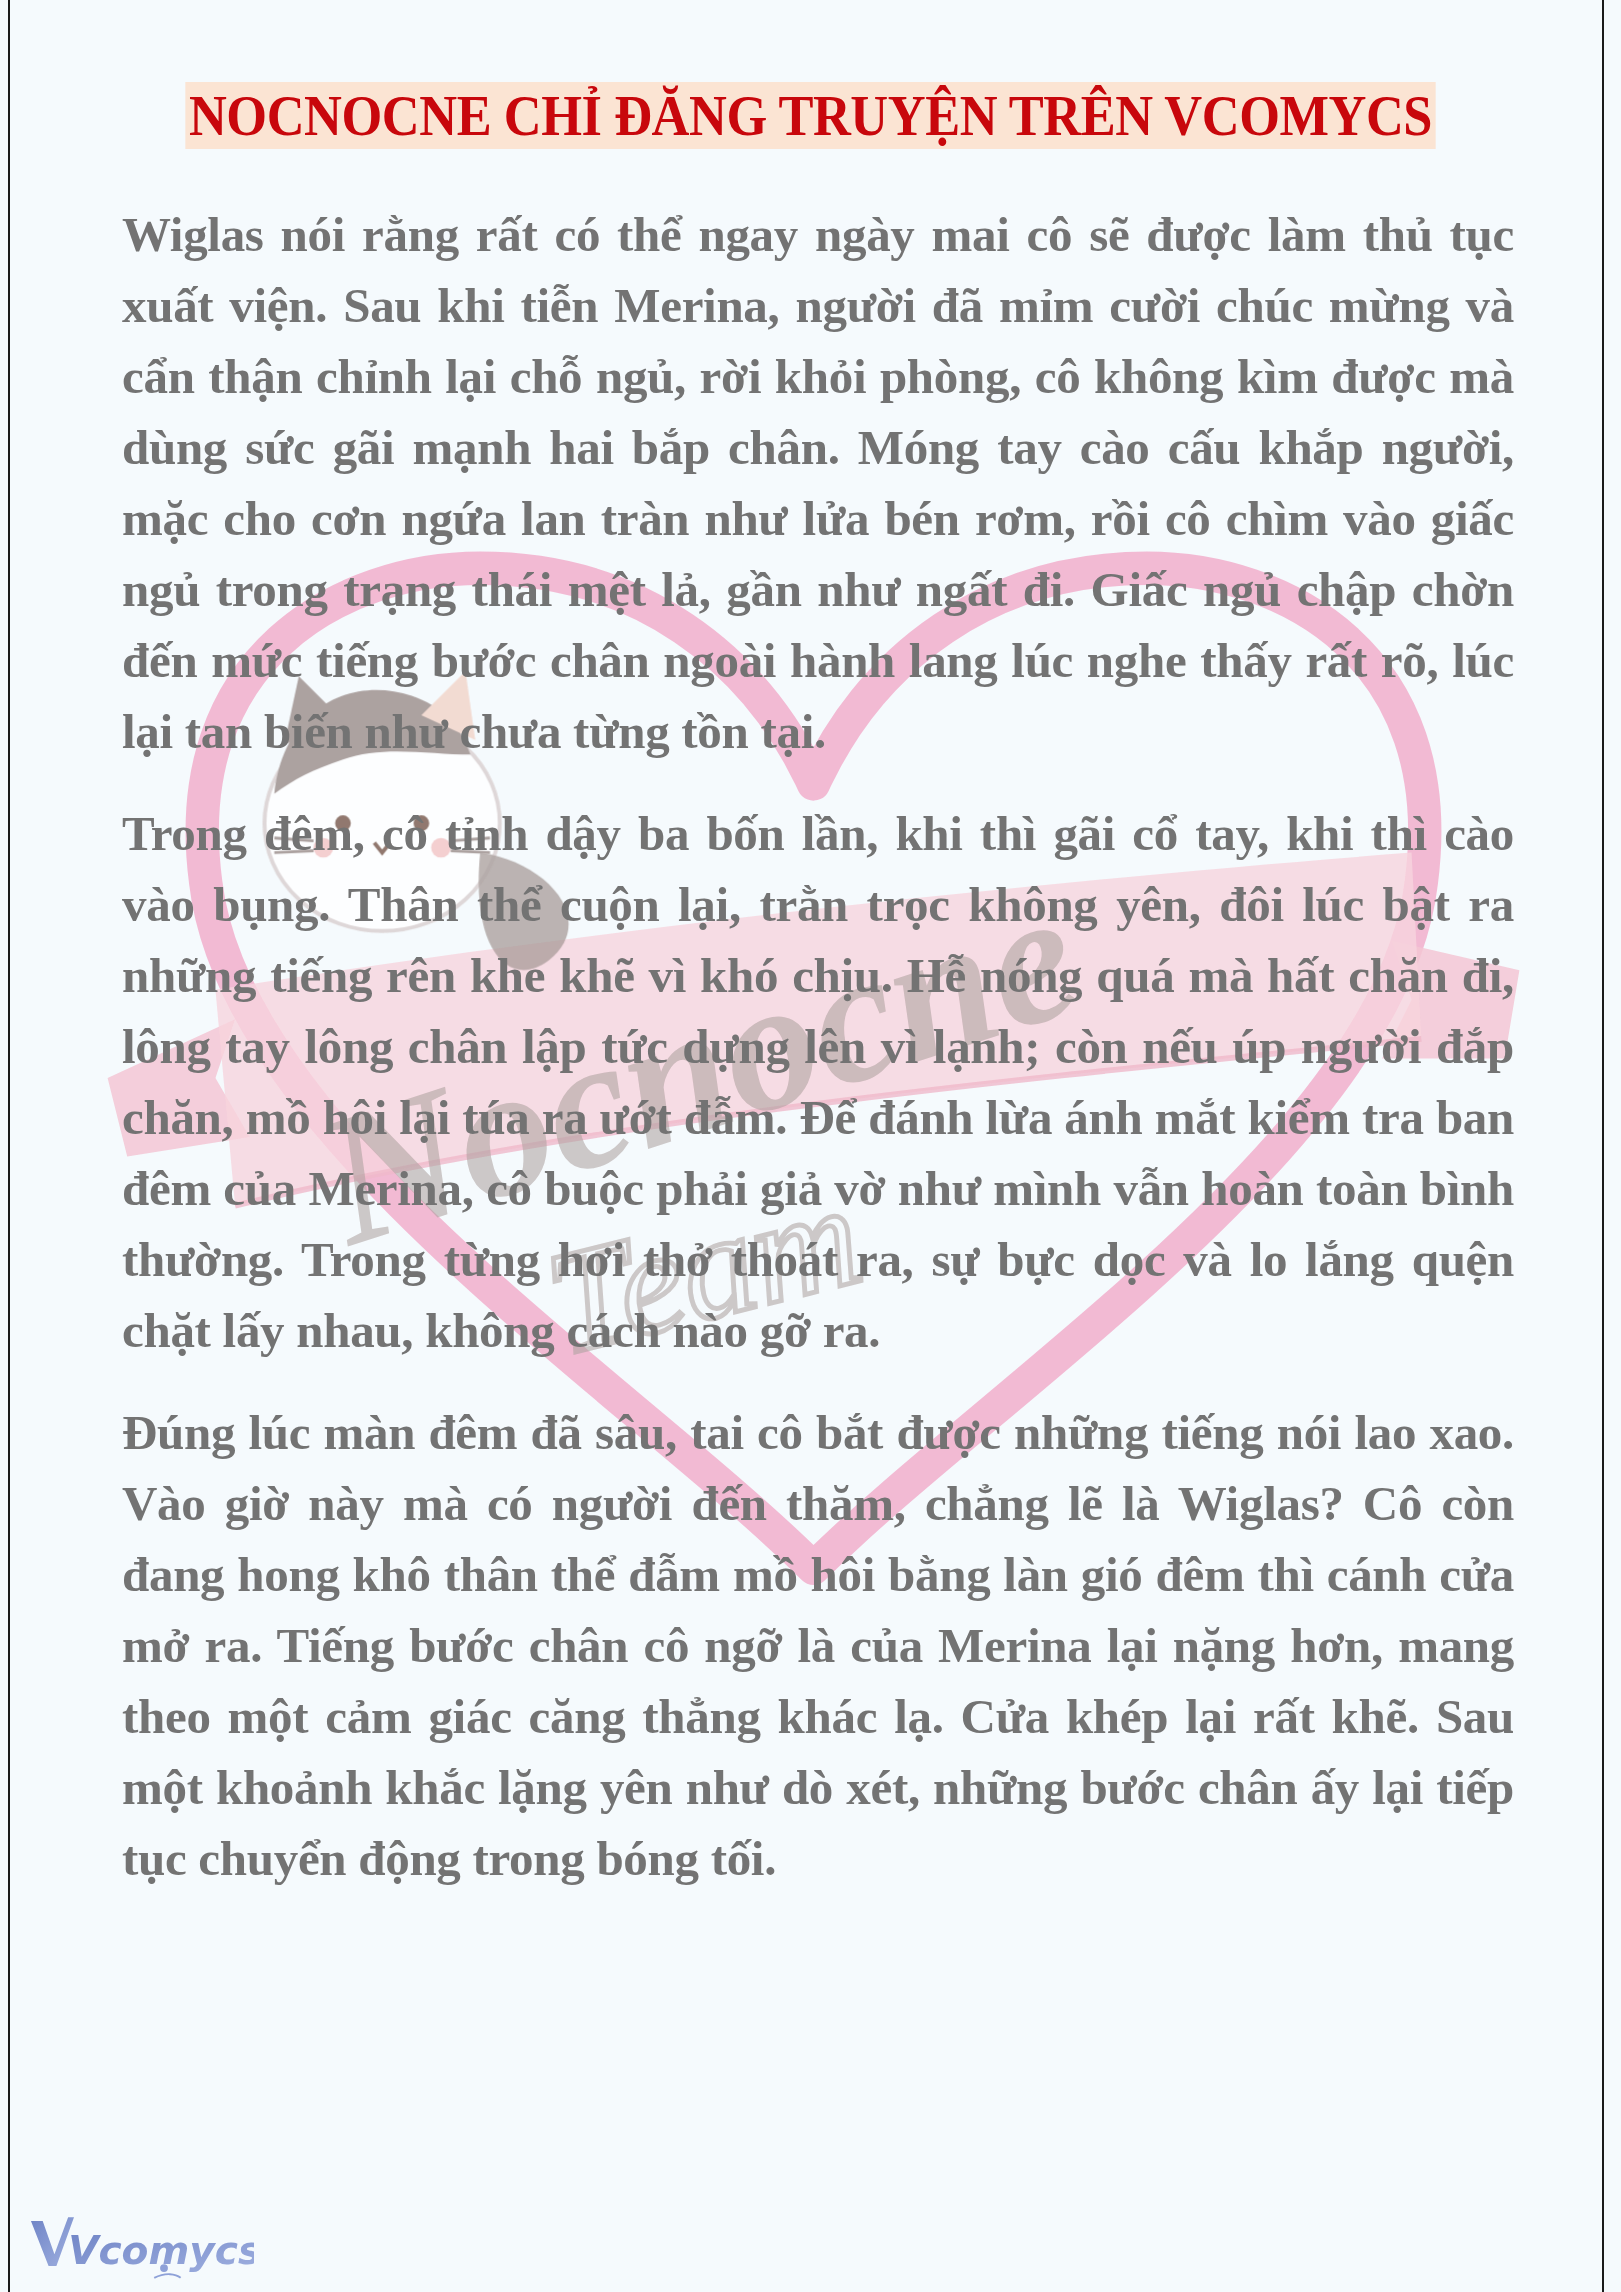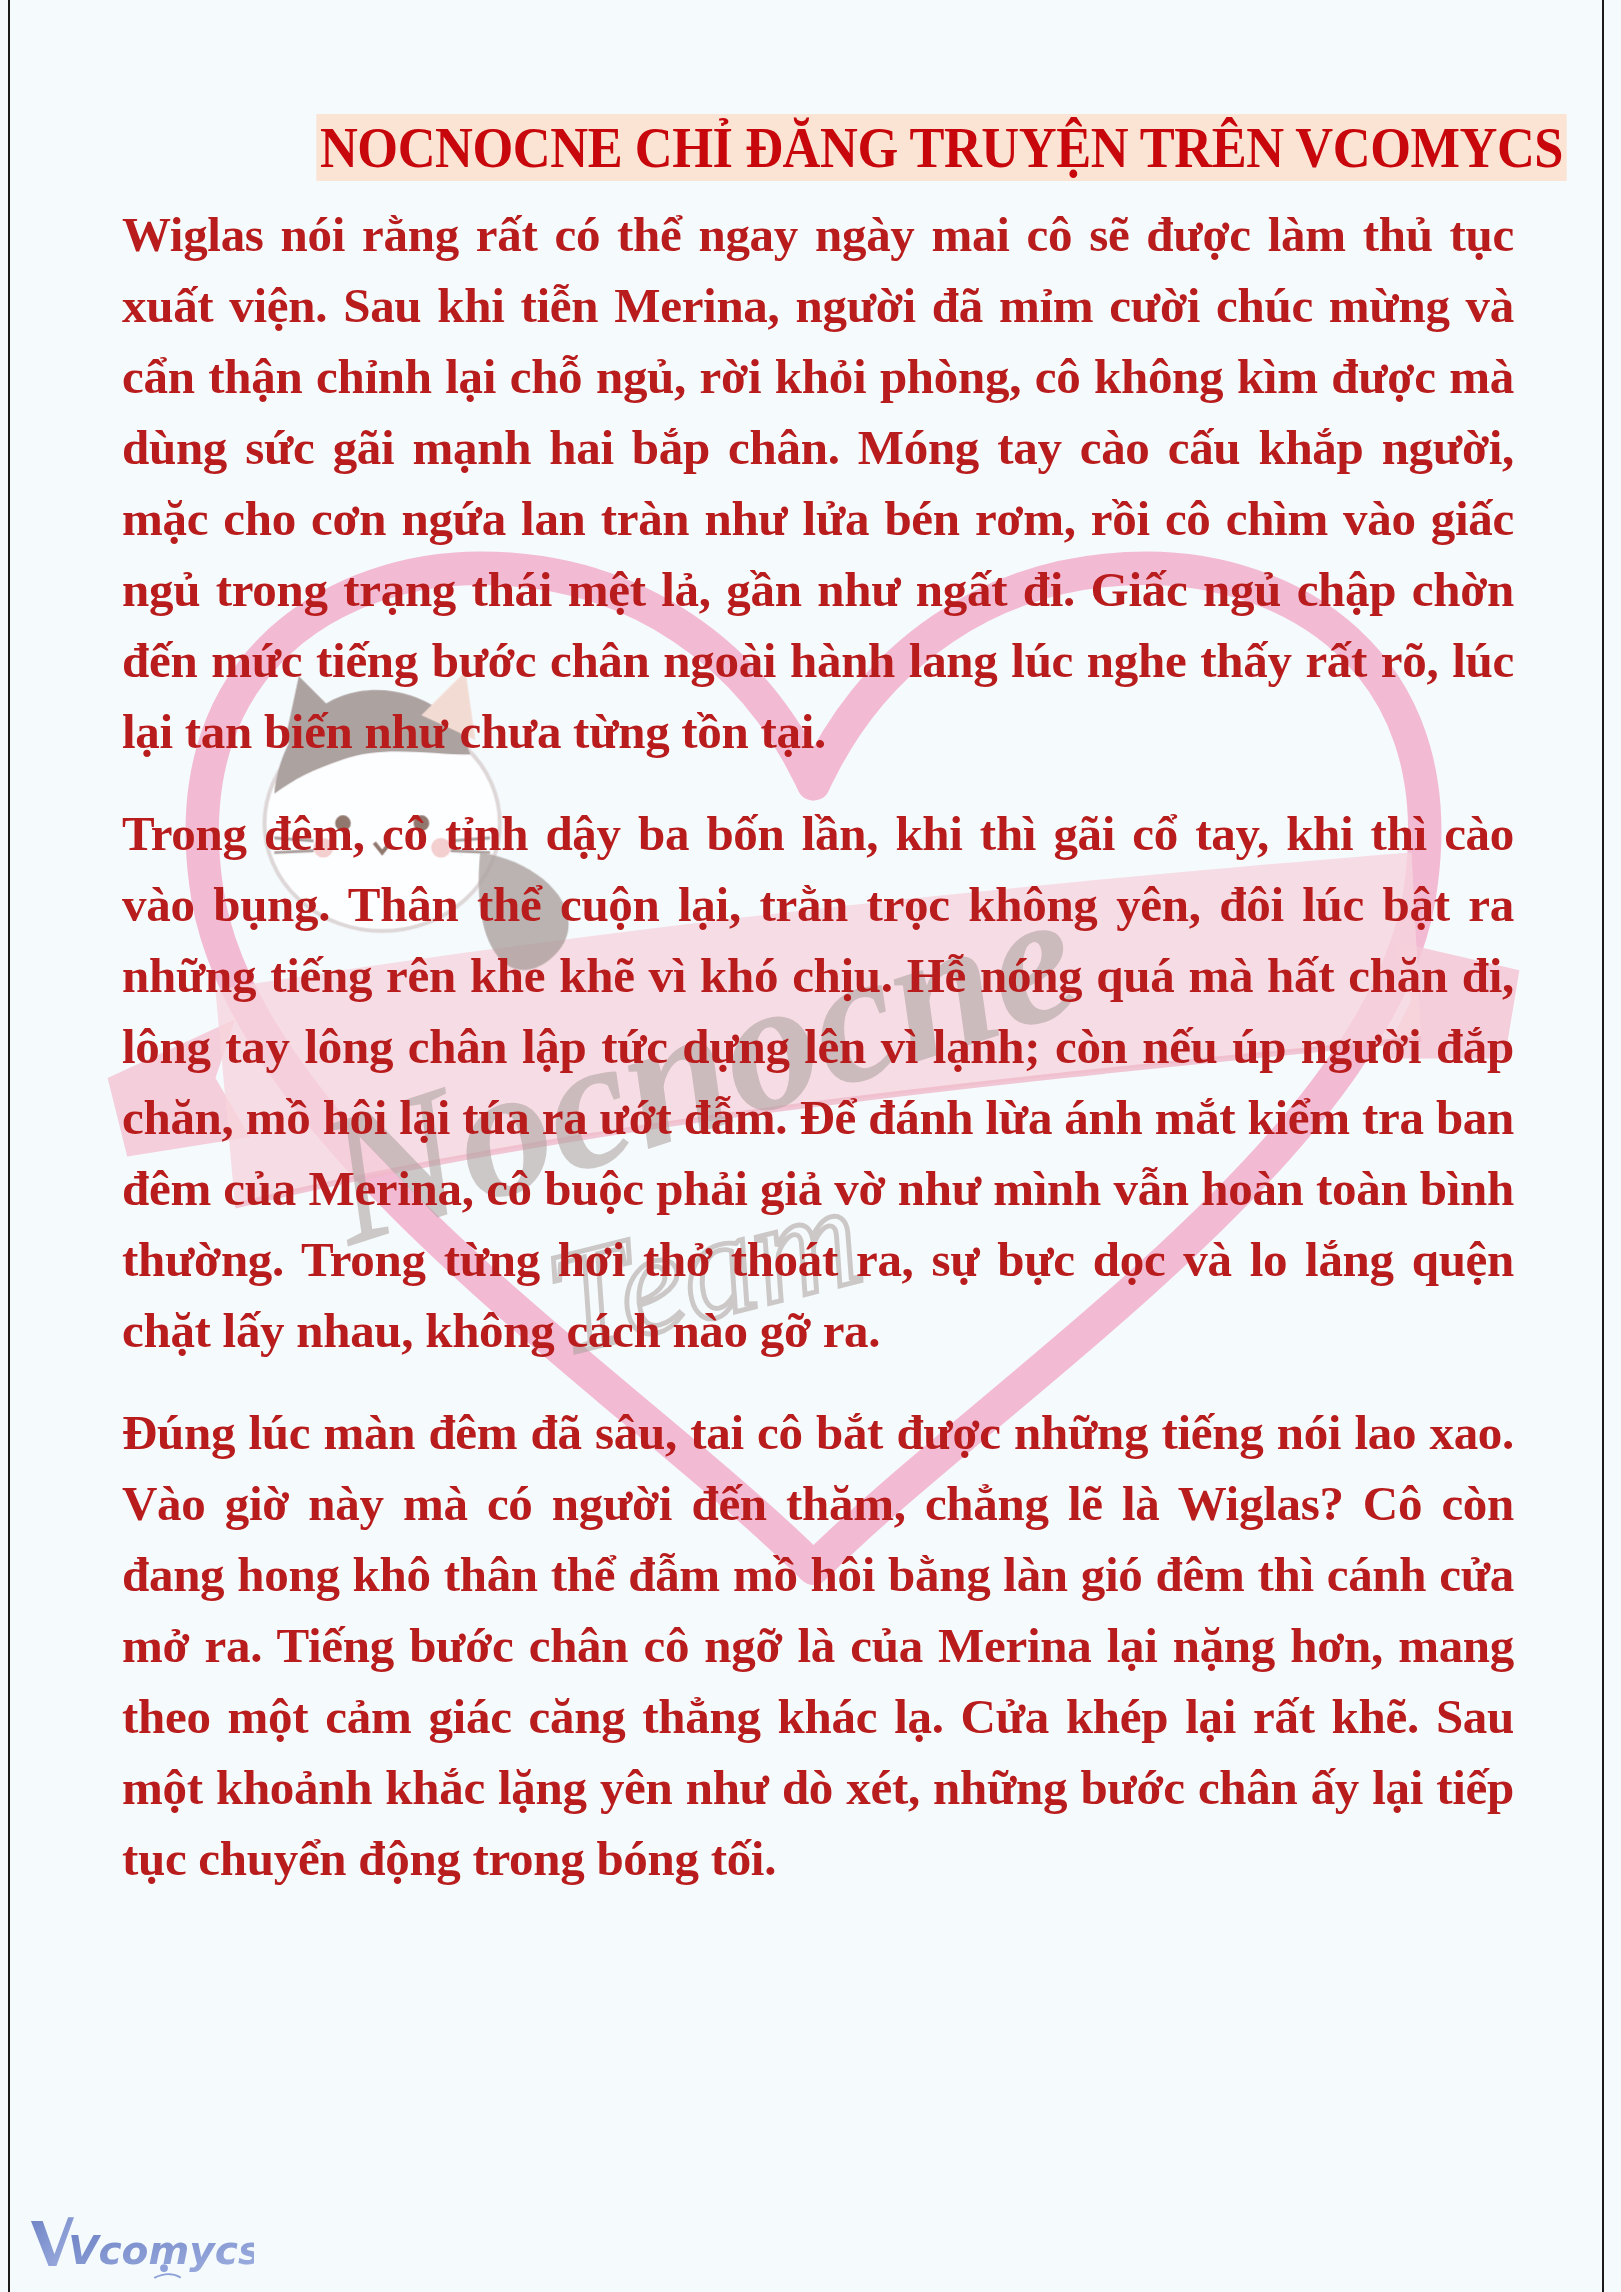--- a/index.html
+++ b/index.html
@@ -30,24 +30,24 @@
       position: absolute;
       left: 88px;
       top: 529px;
       width: 1451px;
       height: 1157px;
       z-index: 1;
       opacity: 0.9;
     }
     .title-wrap {
       position: absolute;
-      top: 114px;
+      top: 82px;
       left: 0;
       width: 1621px;
-      text-align: right;
+      text-align: center;
       z-index: 3;
     }
     .title {
       display: inline-block;
       background: #fbe4d3;
       color: #c8070c;
       font-family: "Liberation Serif", "DejaVu Serif", serif;
       font-weight: bold;
       font-size: 57px;
       line-height: 67px;
@@ -62,21 +62,21 @@
       left: 122px;
       width: 1392px;
       z-index: 3;
     }
     .para {
       margin: 0 0 31px 0;
       font-family: "Liberation Serif", "DejaVu Serif", serif;
       font-weight: bold;
       font-size: 49px;
       line-height: 71px;
-      color: #b91c1c;
+      color: #737373;
       text-align: justify;
       text-align-last: left;
       letter-spacing: -0.3px;
     }
     .logo {
       position: absolute;
       left: 29px;
       top: 2213px;
       width: 225px;
       height: 69px;

